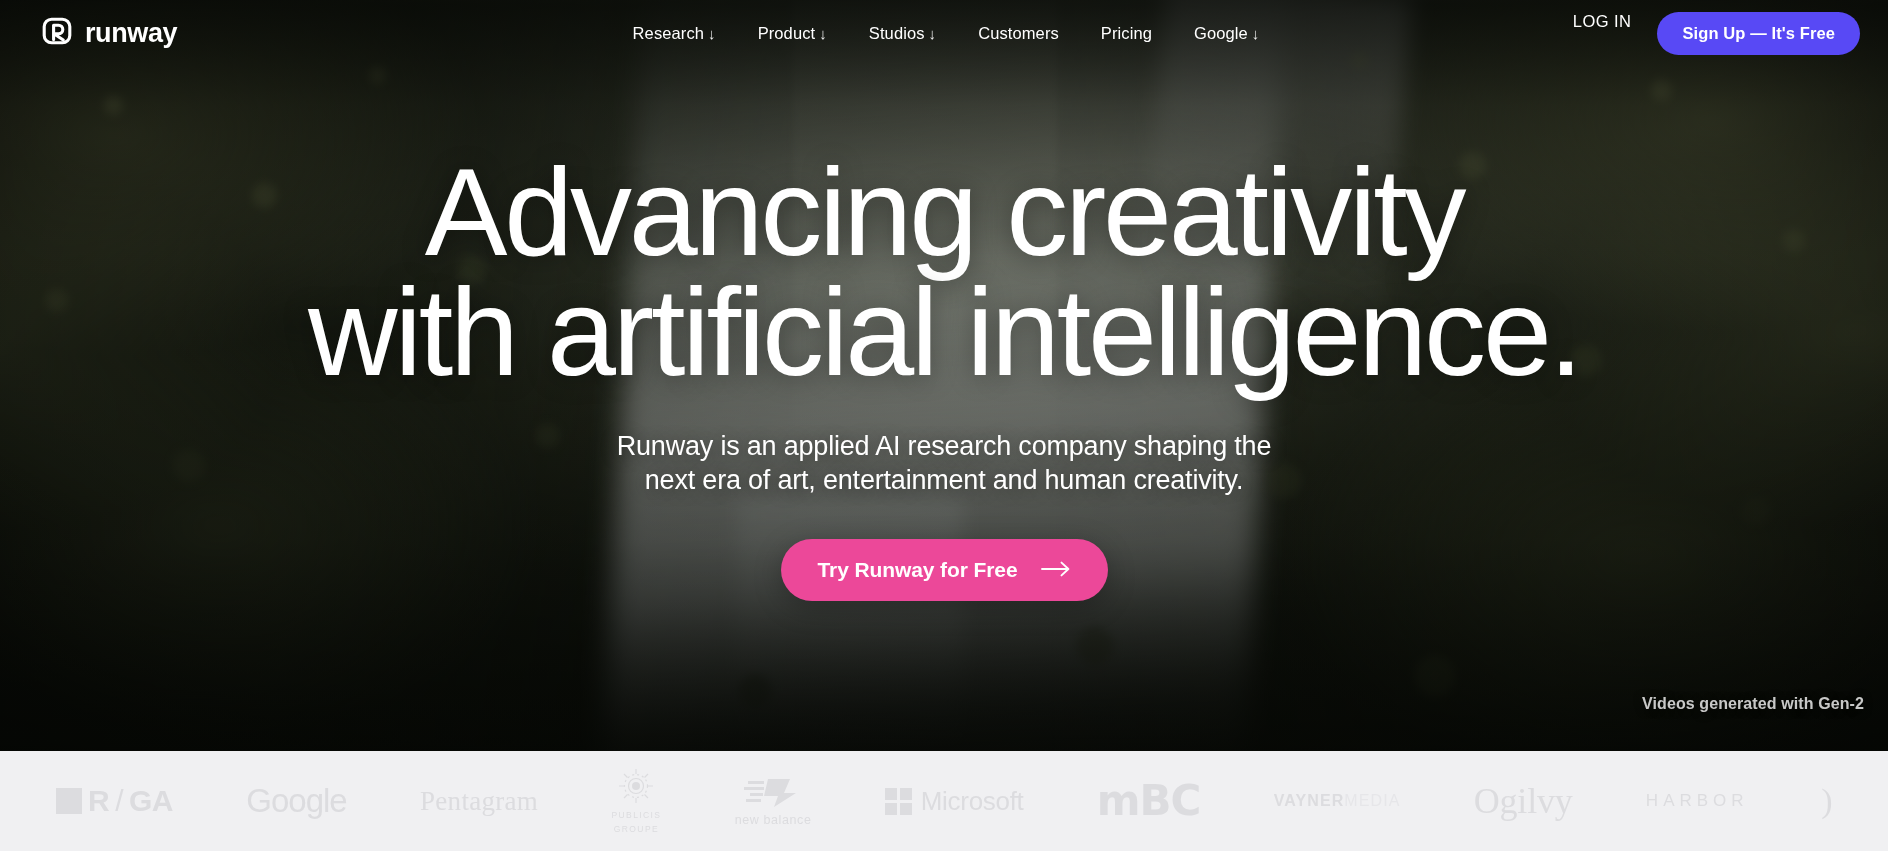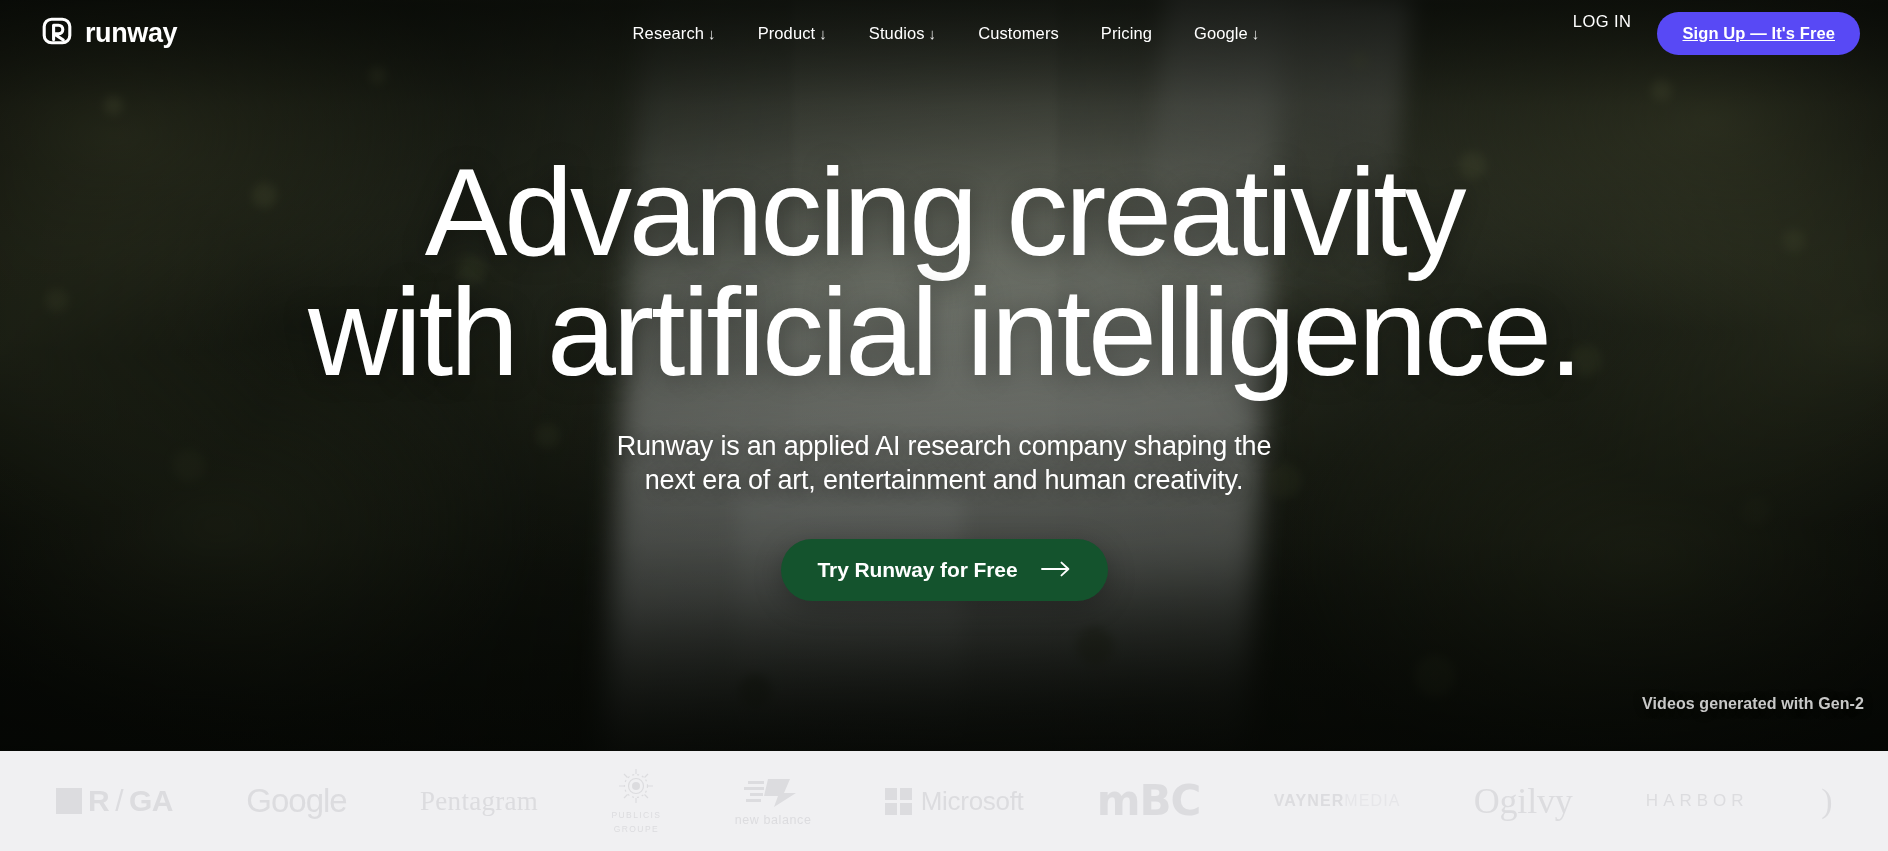--- a/index.html
+++ b/index.html
@@ -216,21 +216,20 @@
     color: #fff;
     font-size: 16.5px;
     font-weight: 600;
     letter-spacing: 0.1px;
     border: none;
     border-radius: 999px;
     padding: 12px 25px;
     cursor: pointer;
     white-space: nowrap;
     font-family: inherit;
-    text-decoration: underline;
   }
 
   
   .hero-inner {
     position: absolute;
     left: 0; top: 0;
     width: 100%;
     height: 751px;
     z-index: 10;
     display: flex;
@@ -259,21 +258,21 @@
     letter-spacing: -0.2px;
     text-shadow: 0 2px 18px rgba(0,0,0,0.45);
     max-width: 760px;
   }
 
   .cta {
     margin-top: 42px;
     display: inline-flex;
     align-items: center;
     gap: 23px;
-    background: #14532d;
+    background: #ec4899;
     color: #fff;
     border: none;
     border-radius: 999px;
     padding: 19px 37px;
     font-size: 21px;
     font-weight: 600;
     letter-spacing: -0.1px;
     cursor: pointer;
     font-family: inherit;
     box-shadow: 0 6px 28px rgba(0,0,0,0.28);

